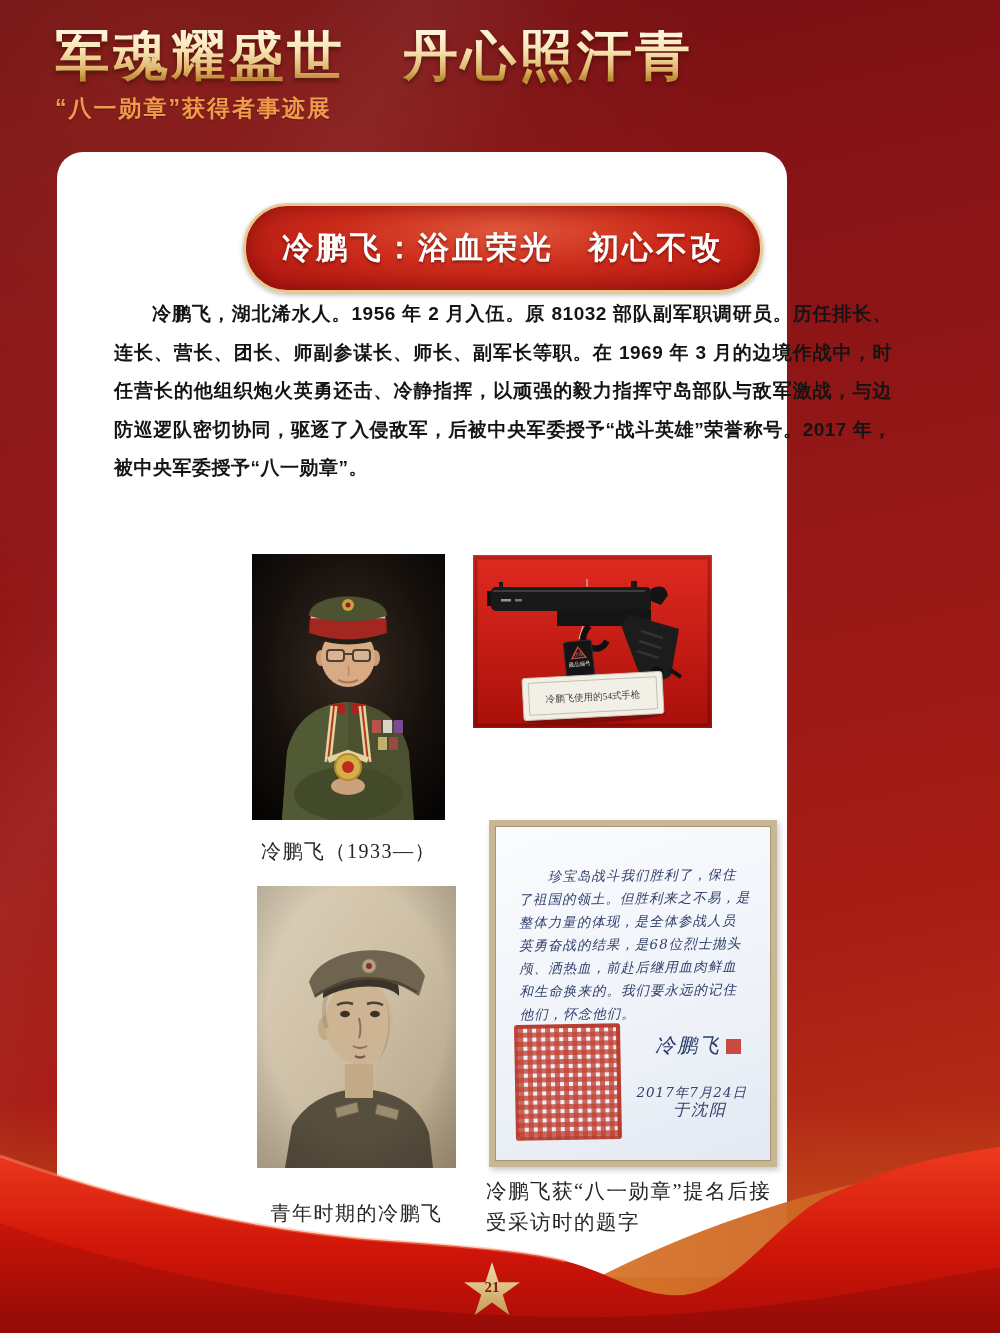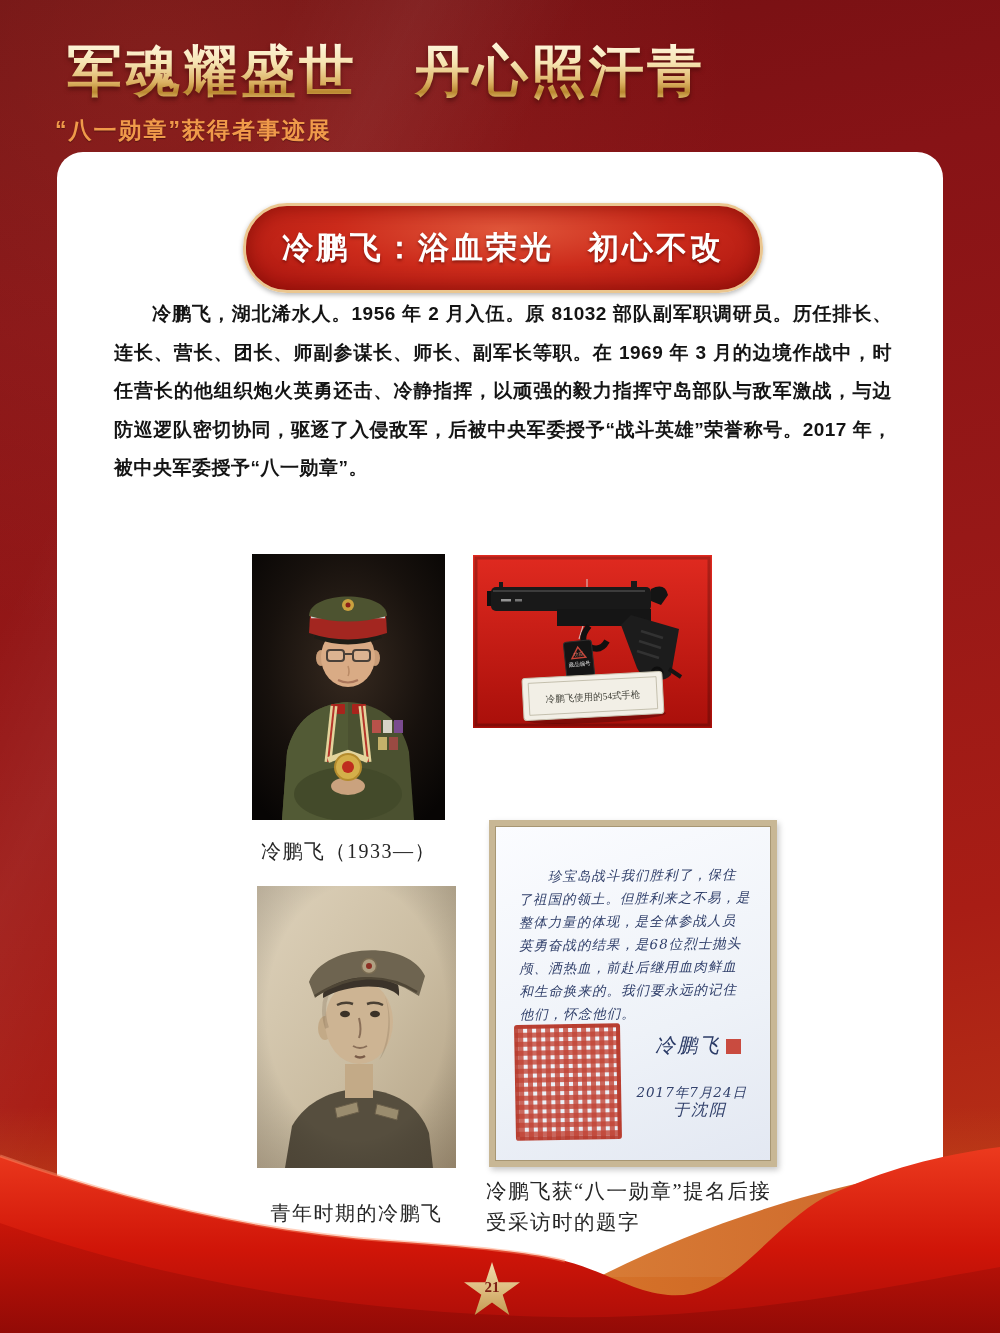--- a/index.html
+++ b/index.html
@@ -10,30 +10,30 @@
   
   .bg{position:absolute;inset:0;
       background:
         linear-gradient(115deg, rgba(255,255,255,0) 18%, rgba(255,255,255,.05) 26%, rgba(255,255,255,0) 36%),
         radial-gradient(circle at 16% 5%, rgba(255,160,110,.10), rgba(255,160,110,0) 38%),
         linear-gradient(to top, rgba(206,92,28,.95) 0%, rgba(206,92,28,0) 17%),
         linear-gradient(168deg,#6f0f12 0%,#871316 22%,#971817 48%,#a81d15 72%,#bf3a16 100%);}
 
   
   .hdr{position:absolute;left:55px;top:30px;z-index:2;}
-  .title{margin:12px;font-size:55px;font-weight:900;letter-spacing:3px;line-height:1.1;
-         font-family:Liberation Serif, serif;
+  .title{margin:0;font-size:55px;font-weight:900;letter-spacing:3px;line-height:1.1;
+         font-family:Liberation Mono, monospace;
          background:linear-gradient(180deg,#fff7e0 0%,#f6e3b0 35%,#dcb264 66%,#b9872f 82%,#f1d58e 100%);
          -webkit-background-clip:text;background-clip:text;color:transparent;
          filter:drop-shadow(0 3px 2px rgba(55,8,4,.55));}
   .subtitle{margin-top:2px;font-size:23px;font-weight:700;letter-spacing:2px;color:#f09a4a;
             text-shadow:0 1px 1px rgba(0,0,0,.35);}
 
   
-  .card{position:absolute;left:57px;top:152px;width:886px;height:1125px;background:#ffffff;
+  .card{position:absolute;left:57px;top:152px;width:730px;height:1125px;background:#ffffff;
         border-radius:26px;z-index:2;}
 
   .banner{position:absolute;left:186px;top:51px;width:514px;height:84px;border-radius:44px;
           background:radial-gradient(ellipse at 50% 28%, #e0563a 0%, #cc2b1b 46%, #a8130e 100%);
           border:3px solid #eac690;
           box-shadow:inset 0 0 20px rgba(105,8,4,.6), 0 2px 5px rgba(0,0,0,.28);
           display:flex;align-items:center;justify-content:center;}
   .banner span{color:#ffffff;font-size:31px;font-weight:700;letter-spacing:3px;
                text-shadow:0 2px 3px rgba(90,8,4,.6);}
 

